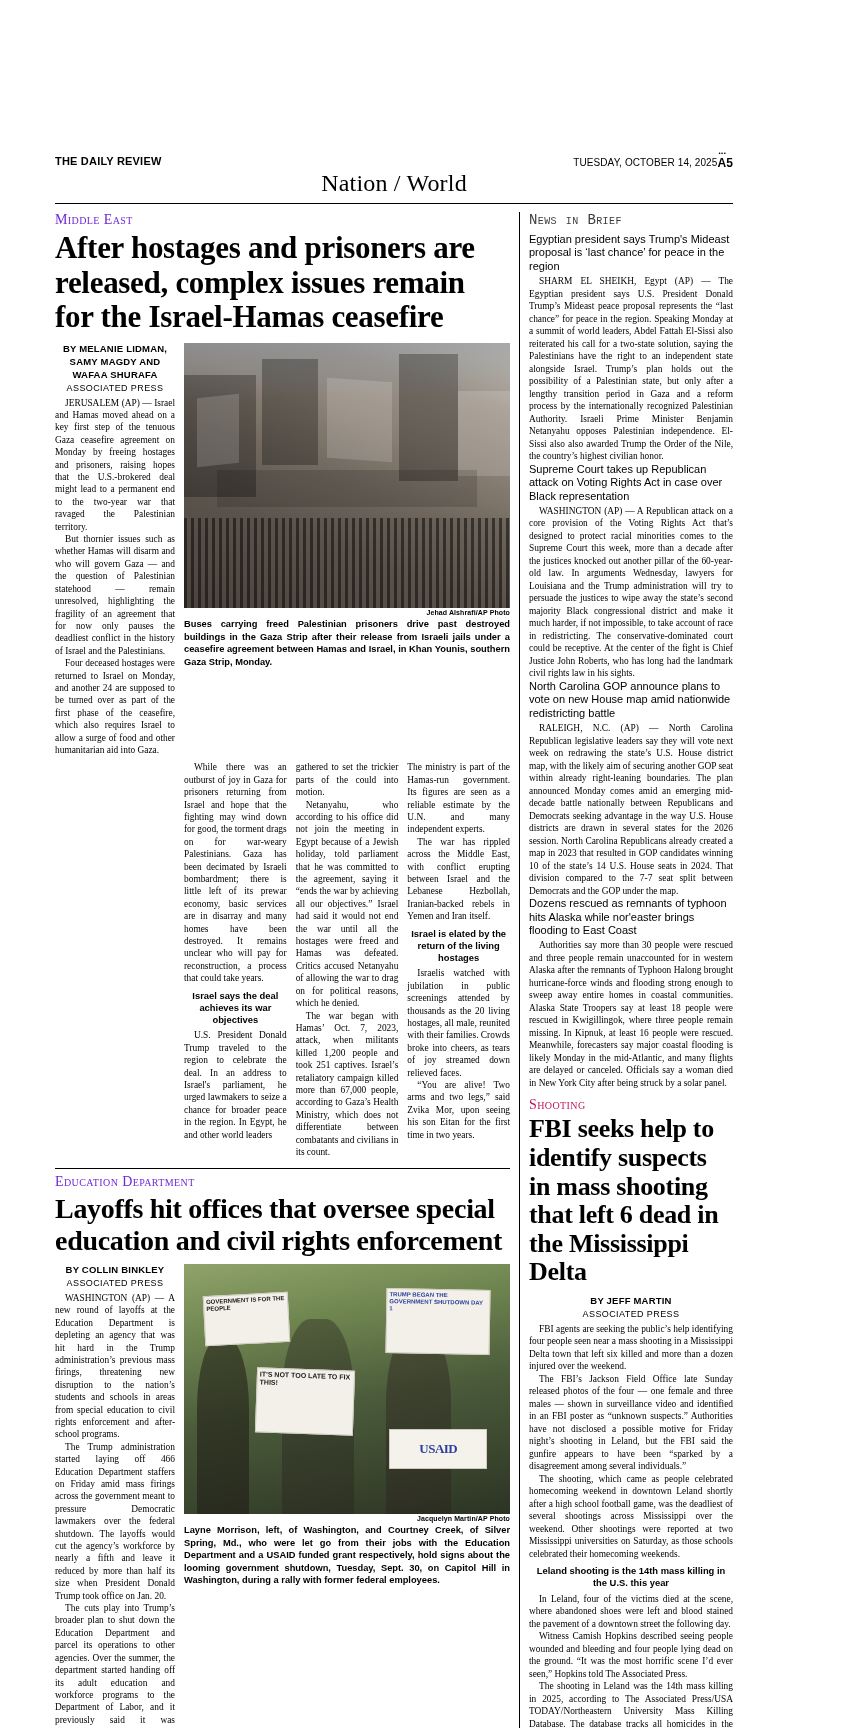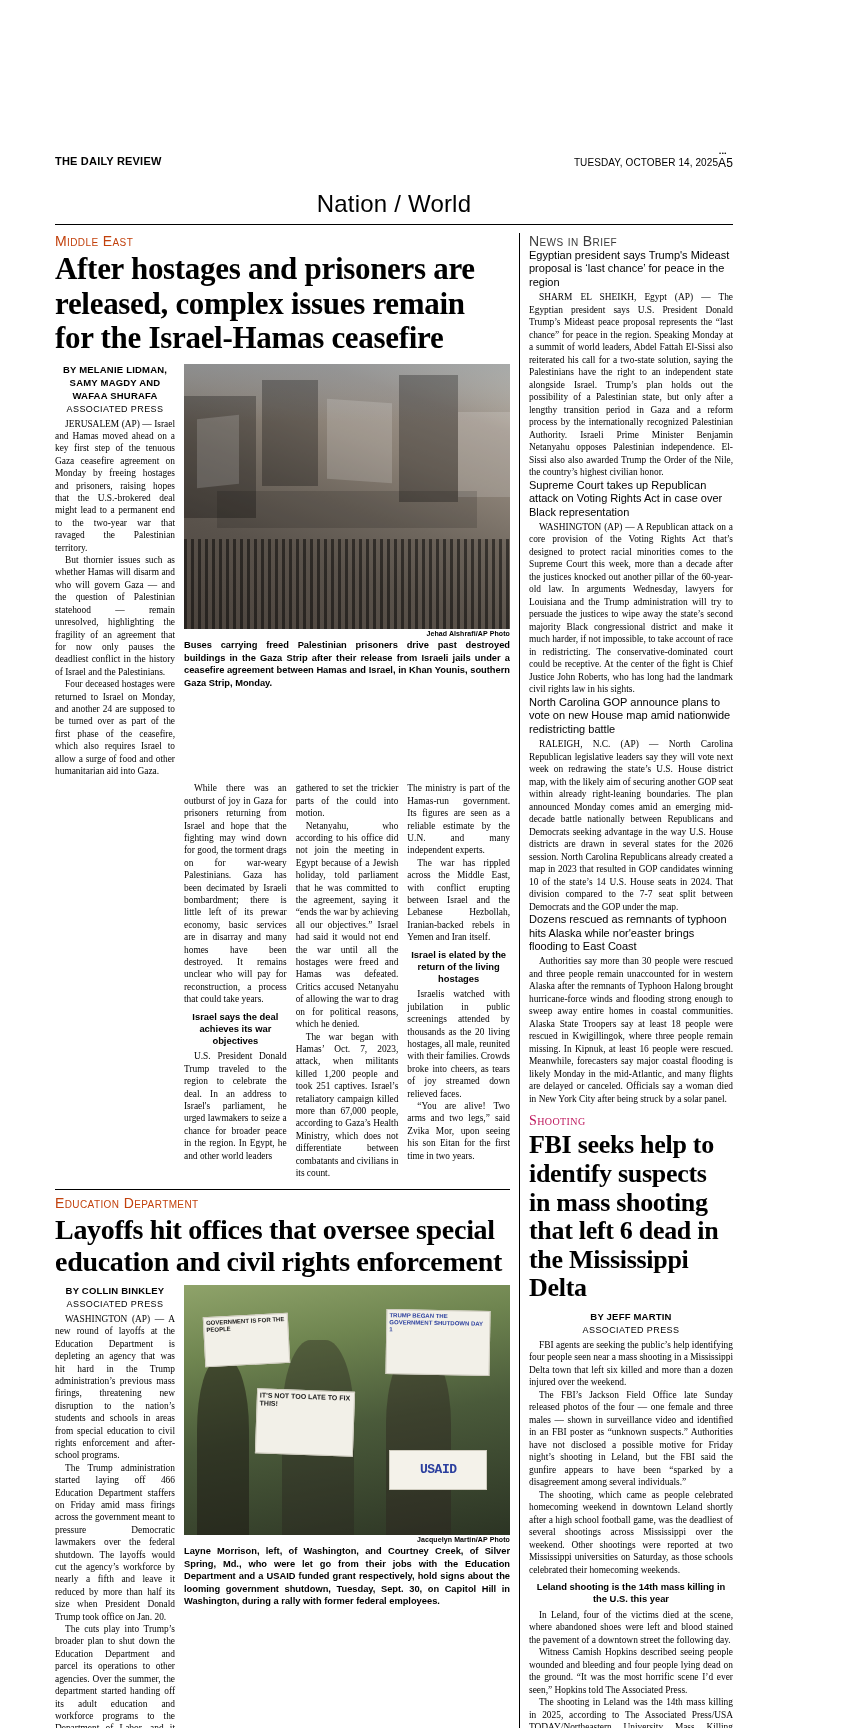--- a/index.html
+++ b/index.html
@@ -38,39 +38,39 @@
   .masthead-right {
     display: flex;
     align-items: flex-start;
     font-family: "Liberation Sans", sans-serif;
     font-size: 10px;
     letter-spacing: 0.1px;
   }
   .masthead-date { position: relative; top: 1px; }
   .page-num {
     font-family: "Liberation Sans", sans-serif;
-    font-weight: normal;
+    font-weight: bold;
     font-size: 12px;
     position: relative;
   }
   .page-num .dots {
     position: absolute;
     top: -6px;
     left: 1px;
     font-size: 6px;
     letter-spacing: 0.5px;
     line-height: 6px;
     white-space: nowrap;
   }
 
   .section-title {
     text-align: center;
-    font-family: Liberation Sans, sans-serif;
+    font-family: Liberation Serif, serif;
     font-size: 24px;
-    margin-top: 20px;
+    margin-top: 0;
     margin-bottom: 6px;
     letter-spacing: 0.2px;
   }
   .rule-top {
     border-top: 1.5px solid #000;
     margin-bottom: 8px;
   }
 
   
   .body-grid {
@@ -87,25 +87,25 @@
     margin: 0 9px 0 9px;
     align-self: stretch;
   }
   .right-zone {
     flex: 1 1 auto;
     width: 290px;
   }
 
   
   .kicker {
-    font-family: Liberation Sans, sans-serif;
+    font-family: Liberation Serif, serif;
     font-size: 14px;
     font-variant: small-caps;
     letter-spacing: 0.4px;
-    color: #c2410c;
+    color: #6d28d9;
     margin-bottom: 3px;
   }
   .kicker-rule {
     border-bottom: 0.8px solid #000;
     margin-bottom: 5px;
   }
   h1.headline {
     font-family: "Liberation Serif", serif;
     font-weight: bold;
     font-size: 31px;
@@ -229,33 +229,34 @@
     transform-origin: center;
   }
   .ph-protest .person {
     position: absolute;
     background: rgba(30,25,20,0.55);
     border-radius: 40% 40% 0 0;
   }
   .ph-protest .usaid {
     position: absolute;
     color: #2b3f9e;
-    font-family: Liberation Mono, monospace;
+    font-family: Liberation Serif, serif;
     font-weight: bold;
     font-size: 13px;
     letter-spacing: -0.5px;
   }
 
   
   .nib-kicker {
-    font-family: Liberation Sans, sans-serif;
+    font-family: Liberation Mono, monospace;
     font-size: 14px;
     font-variant: small-caps;
     letter-spacing: 0.4px;
     color: #3b3b3b;
+    margin-bottom: 5px;
   }
   .brief-head {
     font-family: "Liberation Sans", sans-serif;
     font-weight: normal;
     font-size: 11px;
     line-height: 1.22;
     margin: 6px 0 2px 0;
   }
   .brief-head:first-child { margin-top: 0; }
   p.brief-body {

